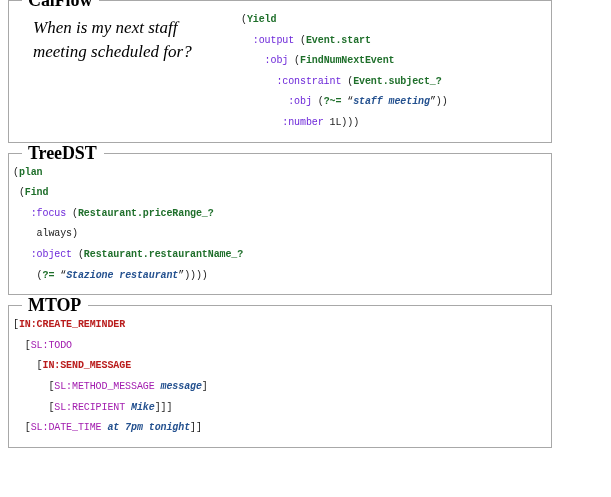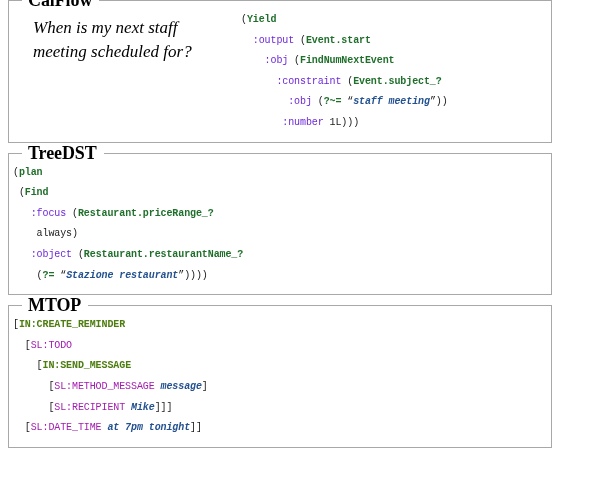--- a/index.html
+++ b/index.html
@@ -75,21 +75,21 @@
     white-space: pre;
     letter-spacing: -0.1px;
   }
 
   
   .t-fn    { color: #1f6f2b; font-weight: bold; }   
   .t-kw    { color: #6d28d9; }                      
   .t-str   { color: #24518f; font-weight: bold; font-style: italic; text-align: center; } 
   .t-pun   { color: #1a1a1a; }                      
   .t-plain { color: #1a1a1a; text-align: right; }                      
-  .t-intent{ color: #4d7c0f; font-weight: bold; }   
+  .t-intent{ color: #b91c1c; font-weight: bold; }   
   .t-slot  { color: #a21caf; }                      
 
   .panel-mtop { margin-bottom: 8px; }
 </style>
 </head>
 <body>
 
 <div class="page">
 
 <div class="panel">

